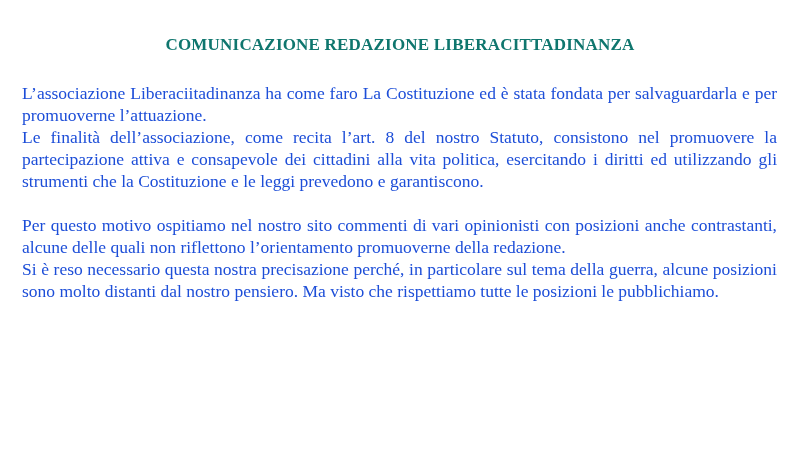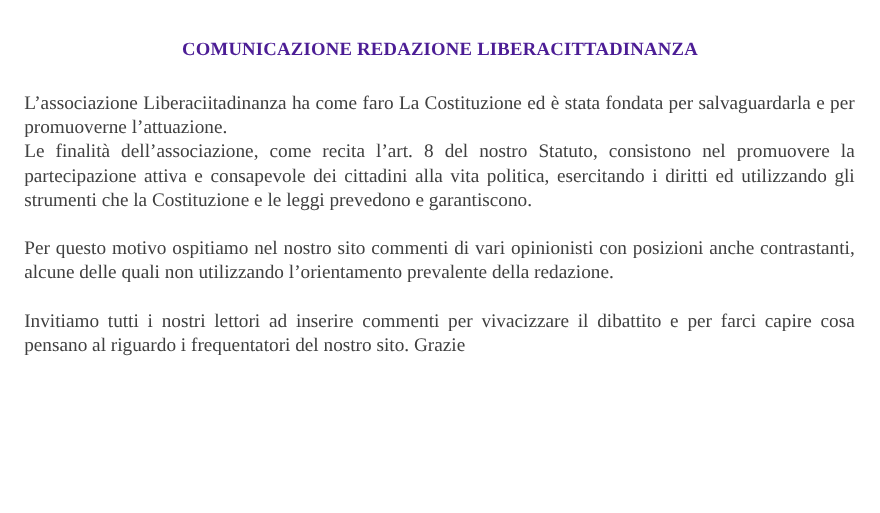--- a/index.html
+++ b/index.html
@@ -18,31 +18,31 @@
     height: 466px;
     background: #ffffff;
   }
   .doc-title {
     margin: 34px 22px 0 22px;
     text-align: center;
     font-weight: bold;
     font-size: 17px;
     line-height: 22px;
     letter-spacing: 0.2px;
-    color: #4c1d95;
+    color: #0f766e;
   }
   .doc-body {
     margin: 26px 23px 0 22px;
   }
   .para {
     margin: 0;
     font-size: 17.5px;
     line-height: 22px;
     text-align: justify;
-    color: #404040;
+    color: #1d4ed8;
   }
   .group-gap {
     height: 22px;
   }
 </style>
 </head>
 <body>
 
 <div class="page">
 
@@ -50,21 +50,21 @@
 
   <div class="doc-body">
 
     <p class="para">L’associazione Liberaciitadinanza ha come faro La Costituzione ed è stata fondata per salvaguardarla e per promuoverne l’attuazione.</p>
 
     <p class="para">Le finalità dell’associazione, come recita l’art. 8 del nostro Statuto, consistono nel promuovere la partecipazione attiva e consapevole dei cittadini alla vita politica, esercitando i diritti ed utilizzando gli strumenti che la Costituzione e le leggi prevedono e garantiscono.</p>
 
 
     <div class="group-gap"></div>
 
-    <p class="para">Per questo motivo ospitiamo nel nostro sito commenti di vari opinionisti con posizioni anche contrastanti, alcune delle quali  non utilizzando l’orientamento prevalente della redazione.</p>
+    <p class="para">Per questo motivo ospitiamo nel nostro sito commenti di vari opinionisti con posizioni anche contrastanti, alcune delle quali  non riflettono l’orientamento promuoverne della redazione.</p>
 
+    <p class="para">Si è reso necessario questa nostra precisazione perché, in particolare sul tema della guerra, alcune posizioni sono  molto distanti dal nostro pensiero. Ma visto che rispettiamo tutte le posizioni le pubblichiamo.</p>
 
     <div class="group-gap"></div>
 
-    <p class="para">Invitiamo tutti i nostri lettori ad inserire commenti per vivacizzare il dibattito e per farci capire cosa pensano al riguardo i frequentatori del nostro sito. Grazie</p>
 
   </div>
 </div>
 
 </body></html>

